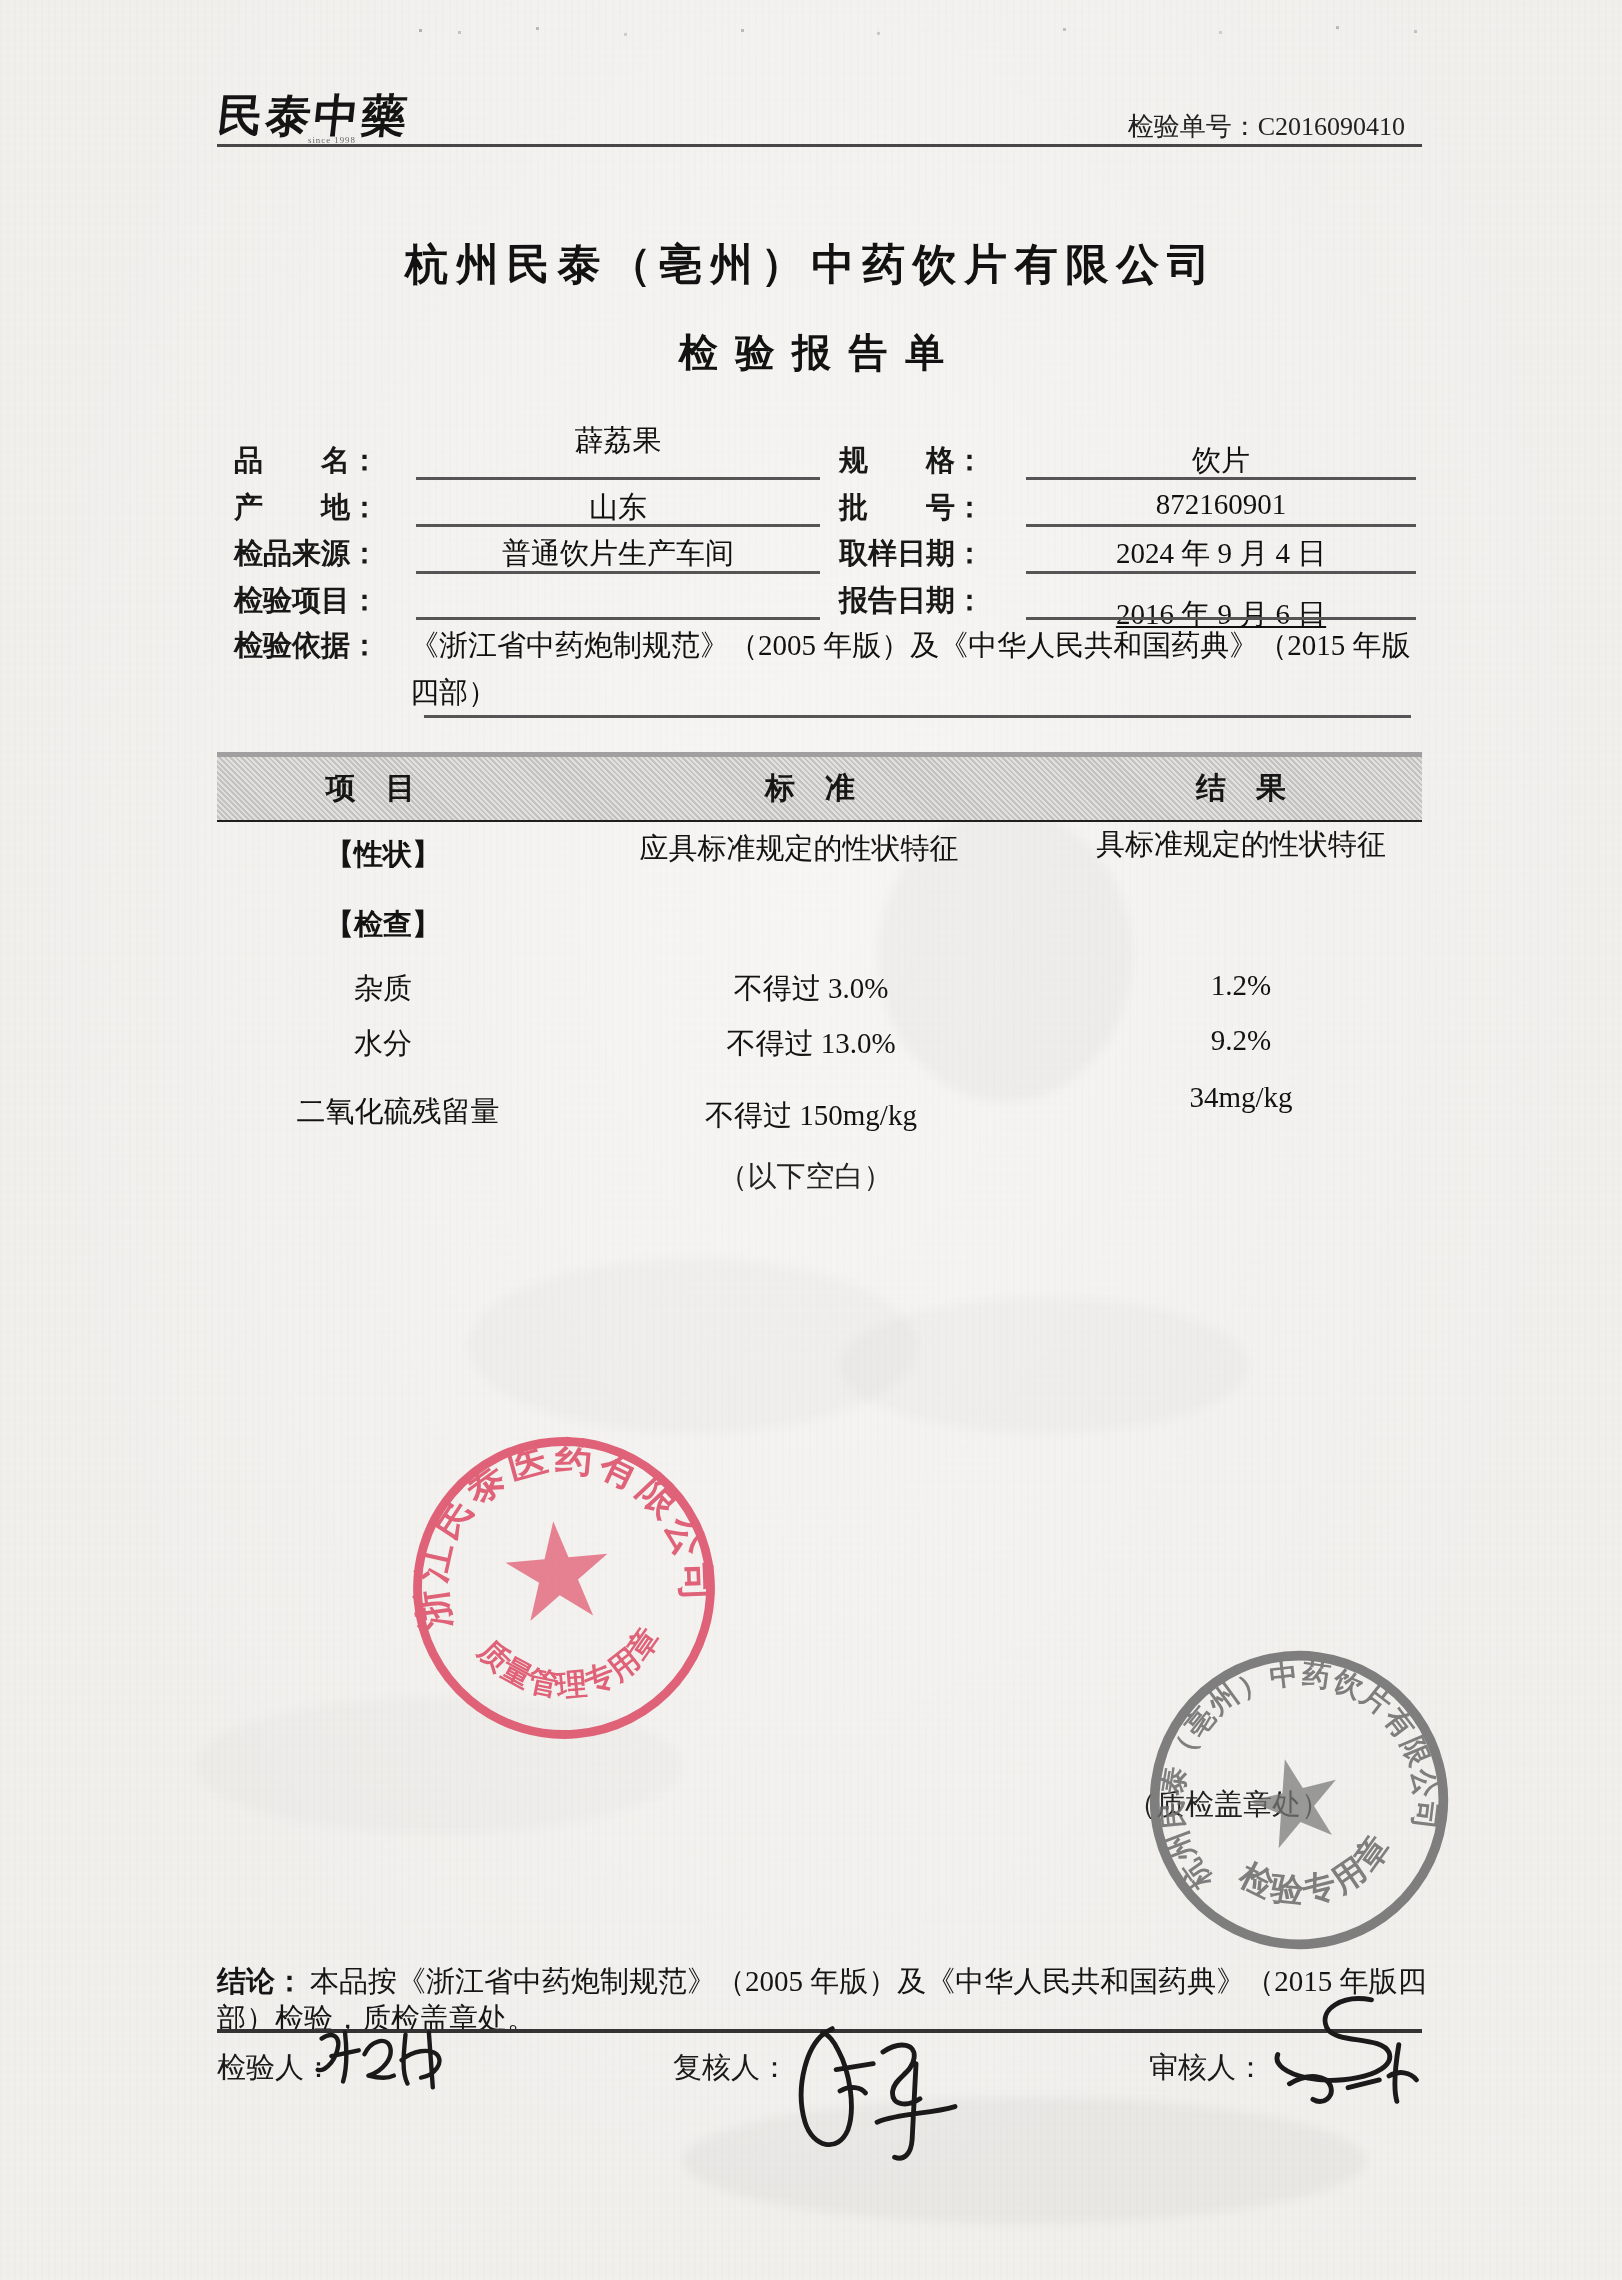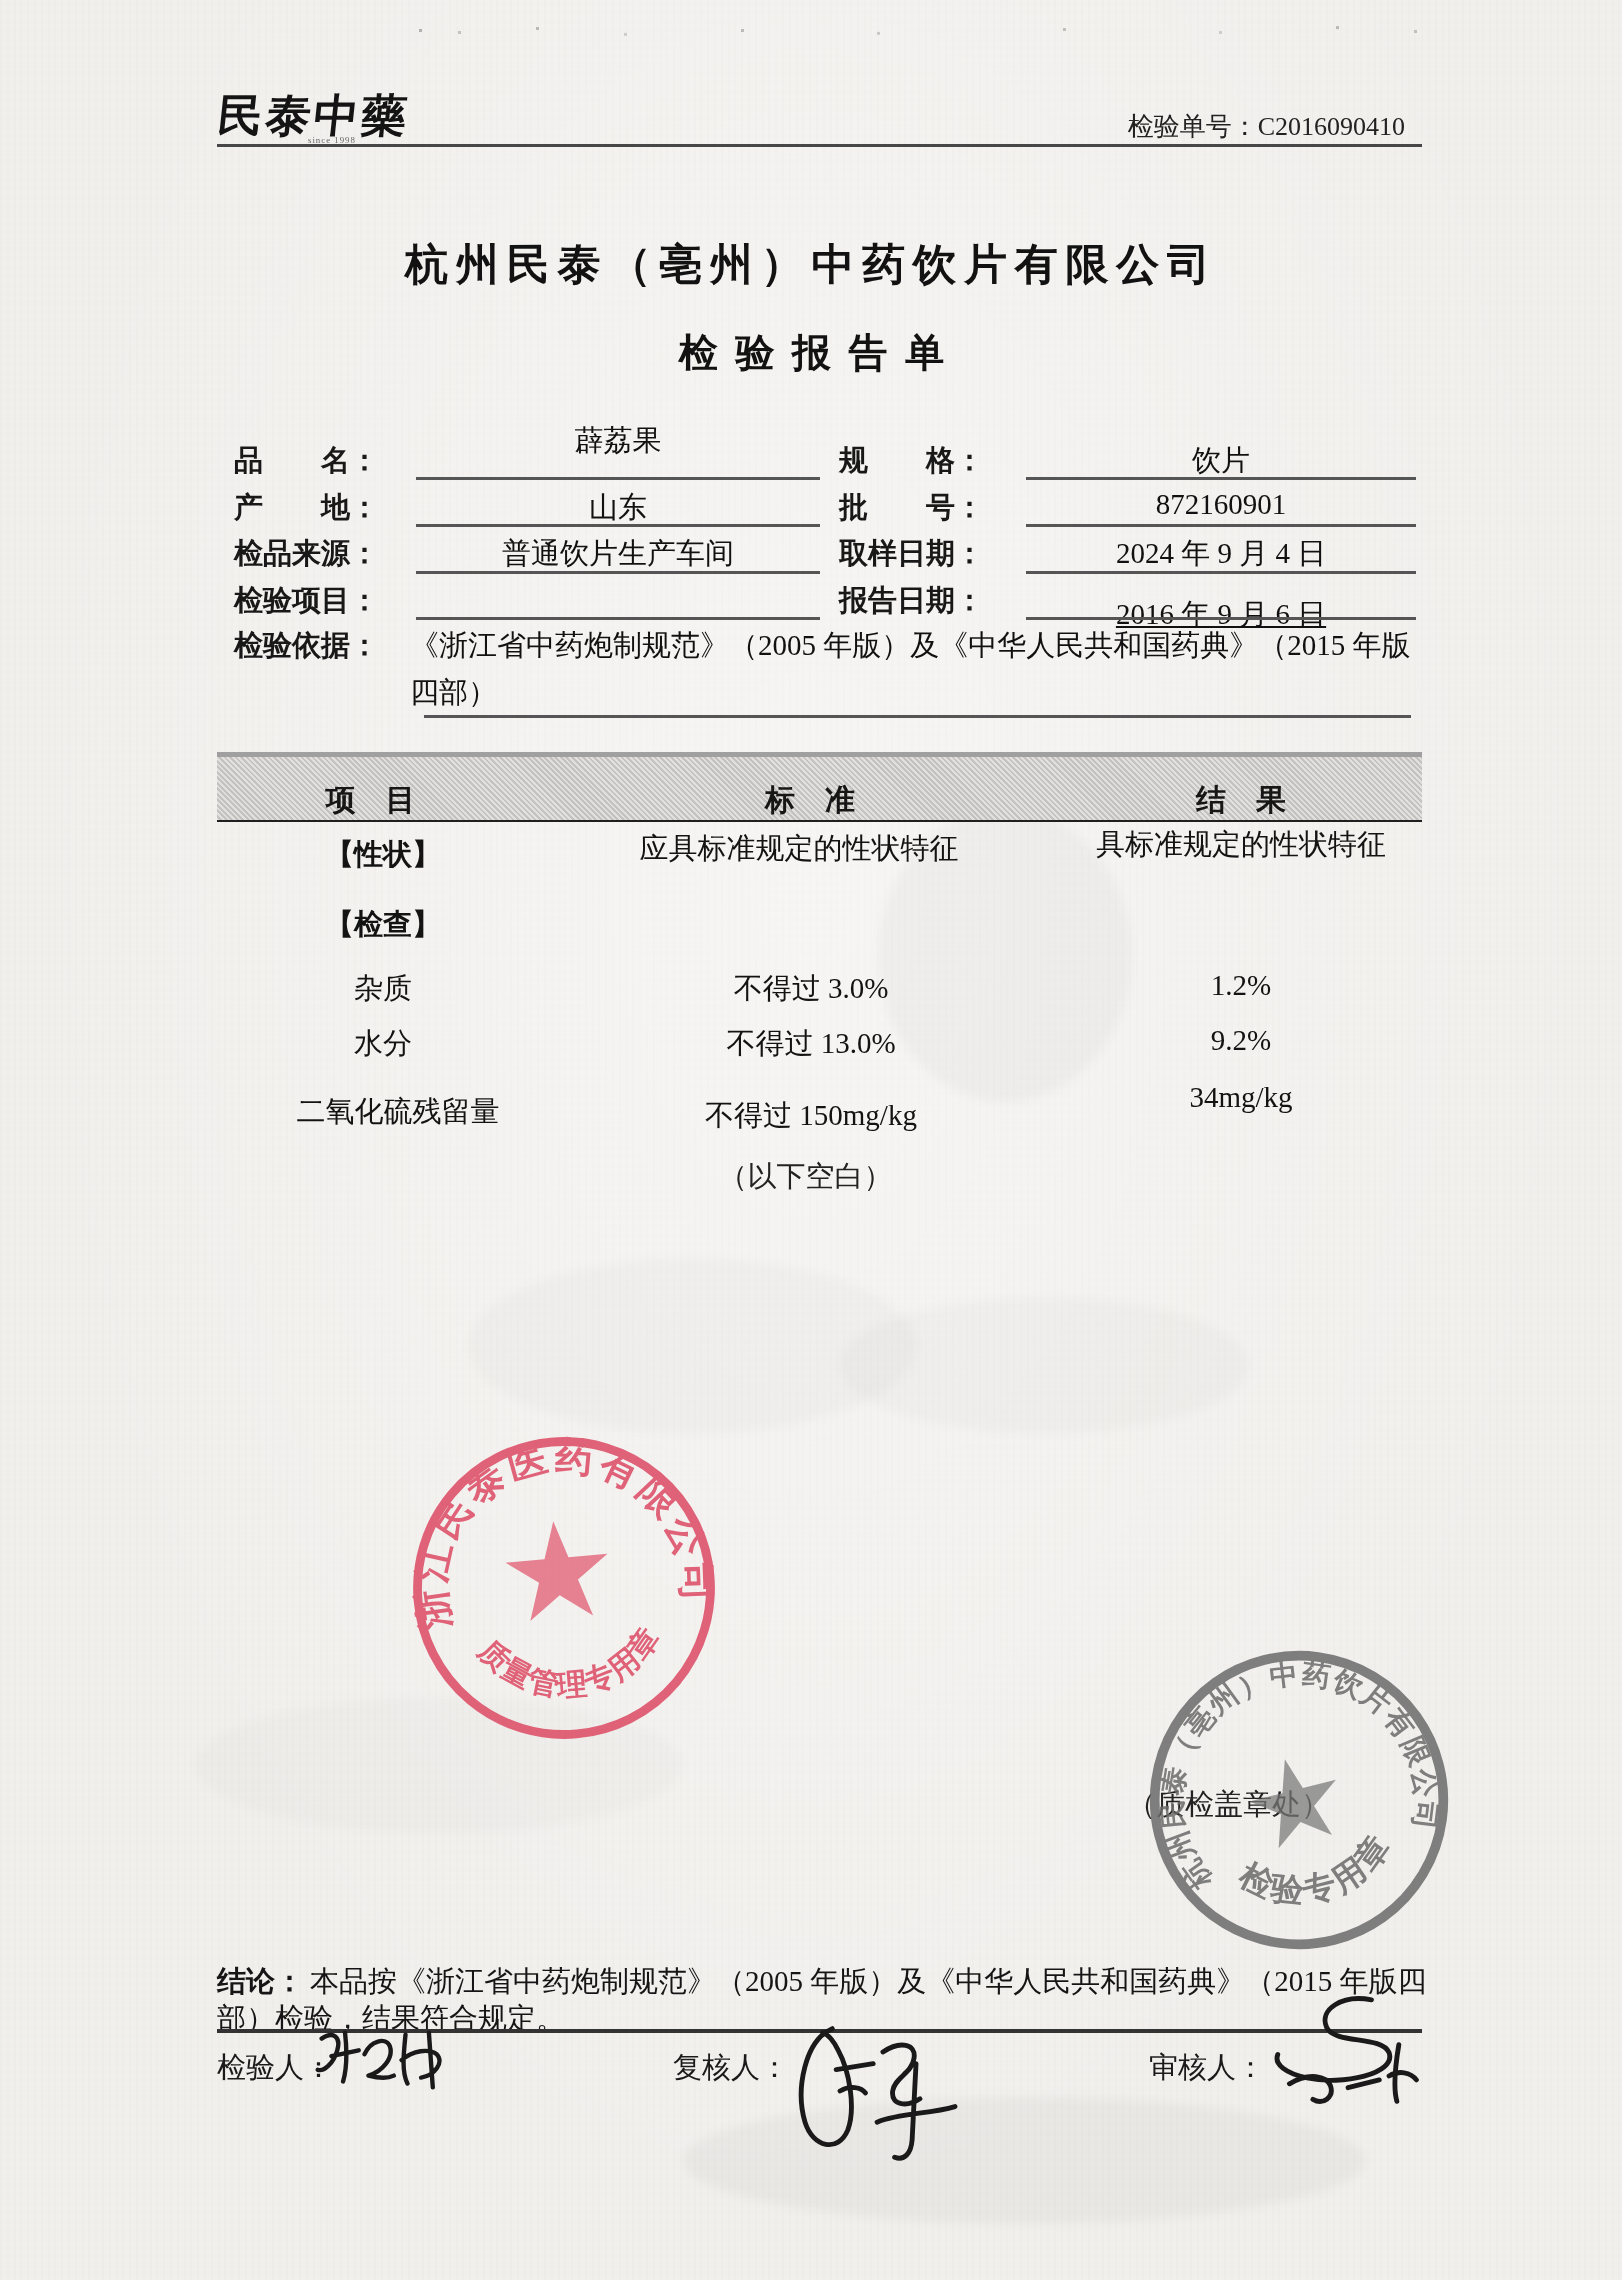--- a/index.html
+++ b/index.html
@@ -24,21 +24,21 @@
   .subtitle{width:1623px;text-align:center;font-size:39px;font-weight:700;letter-spacing:17.6px;padding-left:17.6px;box-sizing:border-box;color:#121212;}
   .lbl{font-size:29px;font-weight:700;color:#181818;white-space:nowrap;}
   .val{font-size:29px;color:#111;white-space:nowrap;}
   .valbox{position:absolute;text-align:center;font-size:29px;color:#111;white-space:nowrap;}
   .band{
     position:absolute;left:217px;top:752px;width:1205px;height:63px;
     background-color:#d2d0cd;
     background-image:repeating-linear-gradient(45deg, rgba(255,255,255,.35) 0 2px, rgba(110,110,110,.14) 2px 3.9px);
     border-top:5.9px solid #a0a0a0;border-bottom:2.9px solid #1f1f1f;box-sizing:content-box;
   }
-  .th{position:absolute;top:768px;font-size:30px;font-weight:700;text-align:center;color:#161616;white-space:nowrap;margin-top:12px;}
+  .th{position:absolute;top:768px;font-size:30px;font-weight:700;text-align:center;color:#161616;white-space:nowrap;}
   .cell{position:absolute;text-align:center;font-size:29px;color:#131313;white-space:nowrap;}
   .item-b{font-weight:700;}
   .note{font-size:29px;color:#222;white-space:nowrap;}
   .concl{font-size:29px;color:#151515;white-space:nowrap;}
   .sig-label{font-size:29px;color:#1a1a1a;white-space:nowrap;}
   .sig path{fill:none;stroke:#1a1a1a;stroke-linecap:round;stroke-linejoin:round;}
   .stamp{position:absolute;}
   .smudge{position:absolute;border-radius:50%;filter:blur(4.9px);}
   .speck{position:absolute;width:2.9px;height:2.9px;background:rgba(60,60,60,.35);
     box-shadow:39px 2px rgba(60,60,60,.25),117px -2px rgba(60,60,60,.3),205px 3.9px rgba(60,60,60,.2),
@@ -149,21 +149,21 @@
         <textPath href="#grayTopArc" startOffset="50%" text-anchor="middle">杭州民泰（亳州）中药饮片有限公司</textPath>
       </text>
       <text fill="#6b6b6b" font-size="34" font-weight="bold" letter-spacing="3" font-family="'Liberation Serif',serif">
         <textPath href="#grayBotArc" startOffset="50%" text-anchor="middle">检验专用章</textPath>
       </text>
     </g>
   </svg>
 
   <div class="abs concl b" style="left:217px;top:1962px;">结论：</div>
   <div class="abs concl" style="left:310px;top:1962px;">本品按《浙江省中药炮制规范》（2005 年版）及《中华人民共和国药典》（2015 年版四</div>
-  <div class="abs concl" style="left:217px;top:1999px;">部）检验，结果符合规定。</div>
+  <div class="abs concl" style="left:217px;top:1999px;">部）检验，质检盖章处。</div>
   <div class="rule" style="left:217px;top:2029px;width:1205px;height:3.9px;background:#333;"></div>
 
   <div class="abs sig-label" style="left:217px;top:2048px;">检验人：</div>
   <svg class="stamp sig" style="left:308px;top:2021px;" width="156" height="83" viewBox="0 0 160 85">
     <path stroke-width="4.5" d="M14,18 C26,10 34,16 30,30 C26,44 16,52 10,50 M38,12 C40,30 40,48 36,62 M24,36 L52,30 M58,34 C64,20 80,16 84,26 C88,38 76,52 62,56 C70,58 80,60 88,56 M100,14 C98,34 96,52 102,64 M96,40 C108,30 124,28 132,34 C140,42 130,56 116,58 M124,12 L128,68"></path>
   </svg>
 
   <div class="abs sig-label" style="left:673px;top:2048px;">复核人：</div>
   <svg class="stamp sig" style="left:768px;top:2007px;" width="224" height="166" viewBox="0 0 230 170">
     <path stroke-width="5" d="M66,22 C38,34 28,84 38,118 C46,144 72,150 82,126 C90,104 84,66 72,44 C68,36 62,28 56,26 M70,64 L108,58 M74,86 C84,80 96,82 100,88 M118,46 C136,34 152,38 150,52 C148,68 130,72 128,86 C126,102 144,102 156,94 M112,118 C136,108 166,110 192,102 M152,58 L148,136 C147,150 140,158 130,154"></path>

